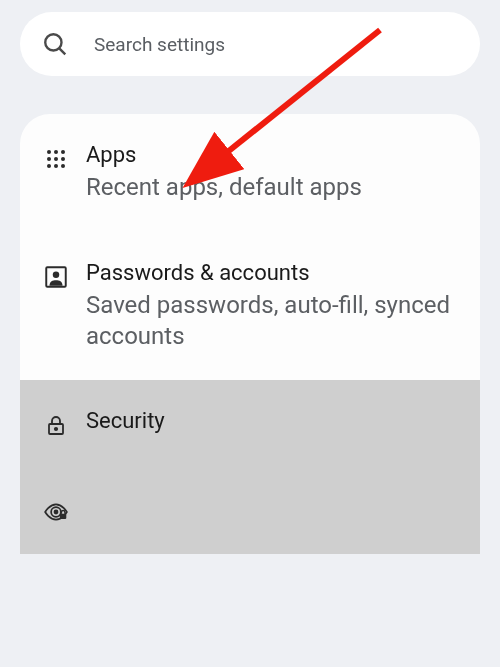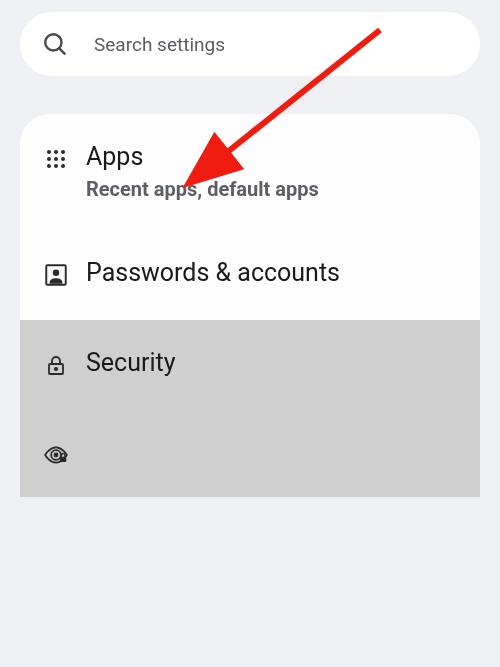--- a/index.html
+++ b/index.html
@@ -56,30 +56,30 @@
       display: flex;
       align-items: center;
       justify-content: center;
       color: #2b2b2b;
     }
     .item-text {
       flex: 1;
       min-width: 0;
     }
     .item-title {
-      font-size: 25px;
+      font-size: 22px;
       color: #1a1a1a;
       font-weight: 400;
       line-height: 1.2;
       margin-bottom: 4px;
     }
     .item-subtitle {
-      font-size: 20px;
+      font-size: 24px;
       color: #5c5f63;
-      font-weight: 700;
+      font-weight: 400;
       line-height: 1.3;
     }
     .annotation-arrow {
       position: absolute;
       pointer-events: none;
     }
   </style>
 </head>
 <body>
 
@@ -118,20 +118,21 @@
   <div class="list-item">
     <span class="item-icon">
       <svg viewBox="0 0 24 24" width="26" height="26" fill="none" stroke="currentColor" stroke-width="1.8">
         <rect x="3" y="3" width="18" height="18" rx="1"></rect>
         <circle cx="12" cy="10" r="3" fill="currentColor" stroke="none"></circle>
         <path d="M6 20 C6 16 9 15 12 15 C15 15 18 16 18 20" fill="currentColor" stroke="none"></path>
       </svg>
     </span>
     <div class="item-text">
       <div class="item-title">Passwords &amp; accounts</div>
+      <div class="item-subtitle">Saved passwords, auto-fill, synced accounts</div>
     </div>
   </div>
 
   <div class="list-item shaded">
     <span class="item-icon">
       <svg viewBox="0 0 24 24" width="24" height="24" fill="none" stroke="currentColor" stroke-width="1.8">
         <rect x="5" y="11" width="14" height="10" rx="1"></rect>
         <path d="M8 11 V8 a4 4 0 0 1 8 0 v3"></path>
         <circle cx="12" cy="16" r="1.2" fill="currentColor"></circle>
       </svg>

